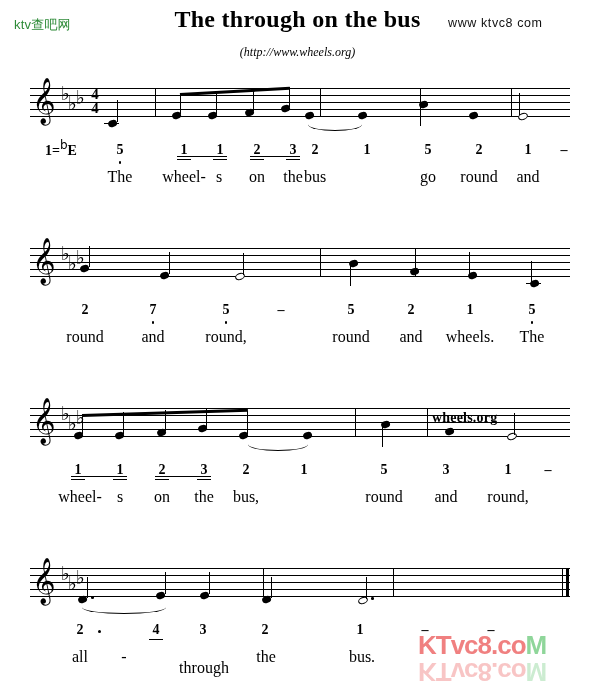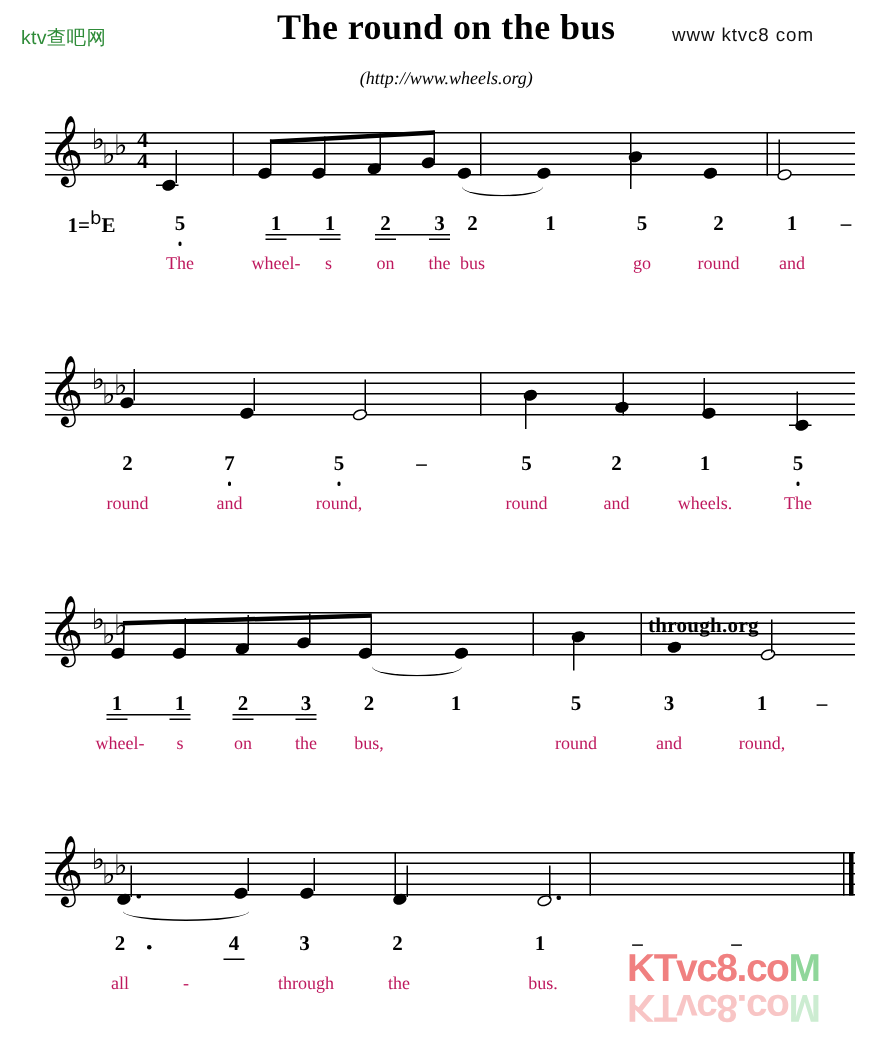--- a/index.html
+++ b/index.html
@@ -75,22 +75,22 @@
 
   
   .num{position:absolute;font-family:"Liberation Serif", serif;font-weight:bold;
        font-size:14px;color:#000;text-align:center;width:16px;}
   .num .u1{position:absolute;left:1px;right:1px;bottom:-2px;height:1.4px;background:#000;}
   .octlow{position:absolute;left:50%;margin-left:-1.3px;bottom:-6px;
           width:2.6px;height:2.6px;background:#000;border-radius:50%;}
   .dashnum{position:absolute;font-family:"Liberation Serif",serif;font-size:14px;
            color:#000;text-align:center;width:16px;font-weight:bold;}
   .beamgrp{position:absolute;height:1.4px;background:#000;}
-  .lyr{position:absolute;font-family:"Liberation Serif", serif;font-size:12px;
-       color:#be185d;white-space:nowrap;transform:translateX(-50%);}
+  .lyr{position:absolute;font-family:"Liberation Serif", serif;font-size:16px;
+       color:#000000;white-space:nowrap;transform:translateX(-50%);}
   .dotrhy{position:absolute;width:3px;height:3px;background:#000;border-radius:50%;}
 
   
   #keysig{position:absolute;left:45px;top:138px;
           font-family:"Liberation Serif", serif;font-weight:bold;font-size:14px;color:#000;}
   #keysig sup{font-size:12px;font-weight:normal;font-family:"DejaVu Sans",sans-serif;}
 
   
   #wm-mid{position:absolute;left:432px;top:412px;
           font-family:"Liberation Serif",serif;font-weight:bold;font-size:14px;
@@ -99,21 +99,21 @@
              font-family:"Liberation Sans", sans-serif;font-weight:bold;
              font-size:26px;letter-spacing:-1px;line-height:26px;}
   #wm-bottom .r{color:#f08080;}
   #wm-bottom .g{color:#8fd69a;}
   #wm-bottom .refl{display:block;transform:scaleY(-1);opacity:.45;margin-top:1px;}
 </style>
 </head>
 <body>
 
 <div class="abs" id="logo-left">ktv查吧网</div>
-<div class="abs" id="song-title">The round on the bus</div>
+<div class="abs" id="song-title">The through on the bus</div>
 <div class="abs" id="logo-right">www ktvc8 com</div>
 <div class="abs" id="song-subtitle">(http://www.wheels.org)</div>
 
 <div id="keysig">
   <span>1=</span><sup>b</sup><span>E</span>
 </div>
 
 <div class="system" style="top:88px">
   <div class="staff">
     <div class="sline l0"></div>
@@ -266,21 +266,21 @@
 
   <div class="nh" style="left:303px;top:24px"></div>
   <div class="slur" style="left:248px;top:30px;width:60px;"></div>
 
   <div class="nh" style="left:381px;top:13px"></div>
   <div class="stem" style="left:382px;top:16px;height:23px"></div>
   <div class="nh" style="left:445px;top:20px"></div>
   <div class="nh open" style="left:507px;top:25px"></div>
   <div class="stem" style="left:514px;top:5px;height:22px"></div>
 
-  <div id="wm-mid" style="position:absolute;left:432px;top:2px;">through.org</div>
+  <div id="wm-mid" style="position:absolute;left:432px;top:2px;">wheels.org</div>
 
   <div class="num" style="left:70px;top:54px"><span>1</span><span class="u1"></span></div>
   <div class="num" style="left:112px;top:54px"><span>1</span><span class="u1"></span></div>
   <div class="beamgrp" style="left:71px;top:68px;width:56px"></div>
   <div class="num" style="left:154px;top:54px"><span>2</span><span class="u1"></span></div>
   <div class="num" style="left:196px;top:54px"><span>3</span><span class="u1"></span></div>
   <div class="beamgrp" style="left:155px;top:68px;width:56px"></div>
   <div class="num" style="left:238px;top:54px">2</div>
   <div class="num" style="left:296px;top:54px">1</div>
   <div class="num" style="left:376px;top:54px">5</div>
@@ -339,21 +339,21 @@
   <div class="dotrhy" style="left:98px;top:62px"></div>
   <div class="num" style="left:148px;top:54px"><span>4</span><span class="u1"></span></div>
   <div class="num" style="left:195px;top:54px">3</div>
   <div class="num" style="left:257px;top:54px">2</div>
   <div class="num" style="left:352px;top:54px">1</div>
   <div class="dashnum" style="left:417px;top:54px">–</div>
   <div class="dashnum" style="left:483px;top:54px">–</div>
 
   <div class="lyr" style="left:80px;top:80px">all</div>
   <div class="lyr" style="left:124px;top:80px">-</div>
-  <div class="lyr" style="left:204px;top:80px">through</div>
+  <div class="lyr" style="left:204px;top:91px">through</div>
   <div class="lyr" style="left:266px;top:80px">the</div>
   <div class="lyr" style="left:362px;top:80px">bus.</div>
 </div>
 
 <div id="wm-bottom">
   <span><span class="r">KTvc8.co</span><span class="g">M</span></span>
   <span class="refl"><span class="r">KTvc8.co</span><span class="g">M</span></span>
 </div>
 
 </body></html>

